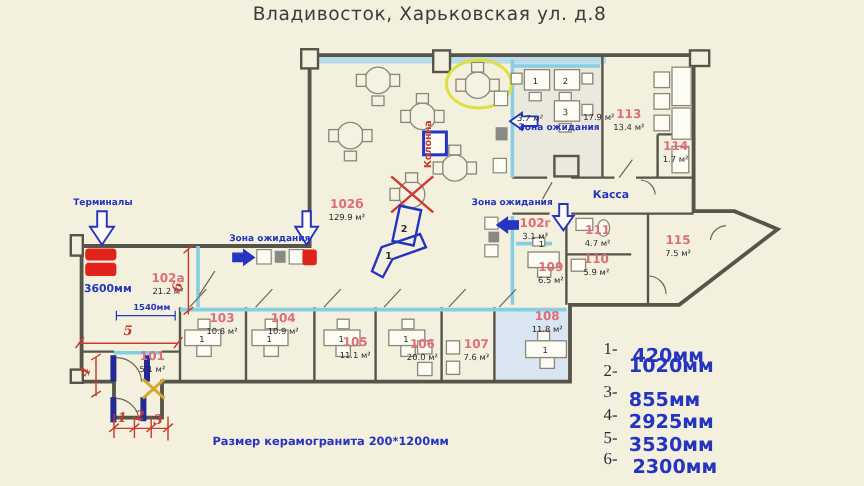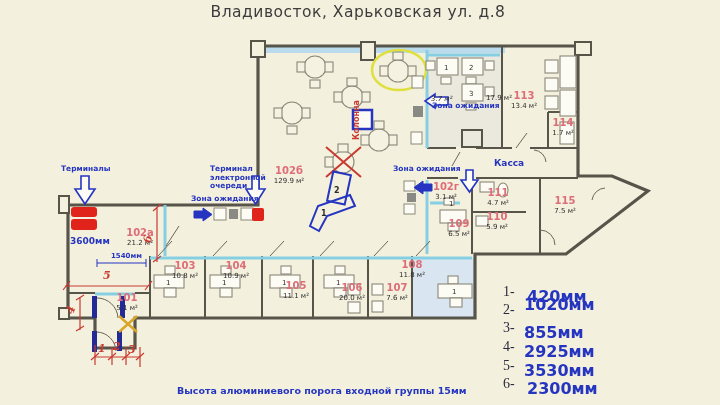--- a/index.html
+++ b/index.html
@@ -291,21 +291,21 @@
       <span class="area">11.1 м²</span>
     </div>
 <div class="lbl room center" style="left:352px;top:282px;">
       <span class="num">106</span>
       <span class="area">20.0 м²</span>
     </div>
 <div class="lbl room center" style="left:397px;top:282px;">
       <span class="num">107</span>
       <span class="area">7.6 м²</span>
     </div>
-<div class="lbl room center" style="left:412px;top:259px;">
+<div class="lbl room center" style="left:456px;top:259px;">
       <span class="num">108</span>
       <span class="area">11.8 м²</span>
     </div>
 <div class="lbl room center" style="left:459px;top:218px;">
       <span class="num">109</span>
       <span class="area">6.5 м²</span>
     </div>
 <div class="lbl room center" style="left:497px;top:211px;">
       <span class="num">110</span>
       <span class="area">5.9 м²</span>
@@ -324,32 +324,27 @@
     </div>
 <div class="lbl room center" style="left:565px;top:195px;">
       <span class="num">115</span>
       <span class="area">7.5 м²</span>
     </div>
 
 <div class="lbl xs blk" style="left:431px;top:95px;font-style:italic;">3.7 м²</div>
 <div class="lbl xs blk center" style="left:452px;top:94px;margin-left:47px;">17.9 м²</div>
 
 <div class="lbl blue sm" style="left:61px;top:165px;">Терминалы</div>
-<div class="lbl blue sm" style="left:210px;top:165px;">
-  <span style="display:block">Терминал</span>
-  <span style="display:block">электронной</span>
-  <span style="display:block">очереди</span>
-</div>
 <div class="lbl blue sm" style="left:191px;top:195px;">Зона ожидания</div>
 <div class="lbl blue sm" style="left:393px;top:165px;">Зона ожидания</div>
 <div class="lbl blue sm" style="left:432px;top:102px;">Зона ожидания</div>
 <div class="lbl blue md" style="left:450px;top:158px;">Касса</div>
 <div class="lbl blue md" style="left:26px;top:236px;">3600мм</div>
 <div class="lbl blue xs" style="left:111px;top:252px;">1540мм</div>
-<div class="lbl blue note" style="left:177px;top:386px;">Высота алюминиевого порога входной группы 15мм</div>
+<div class="lbl blue note" style="left:177px;top:364px;">Размер керамогранита 200*1200мм</div>
 
 <div class="lbl red rot90" style="left:352px;top:140px;font-size:8px;font-weight:bold;">Колонна</div>
 <div class="lbl red dim" style="left:103px;top:270px;">5</div>
 <div class="lbl red dim" style="left:145px;top:233px;transform:rotate(-80deg);">6</div>
 <div class="lbl red dim" style="left:68px;top:304px;transform:rotate(-70deg);">4</div>
 <div class="lbl red dim" style="left:98px;top:343px;">1</div>
 <div class="lbl red dim" style="left:113px;top:341px;">2</div>
 <div class="lbl red dim" style="left:128px;top:344px;">3</div>
 
 <div>

